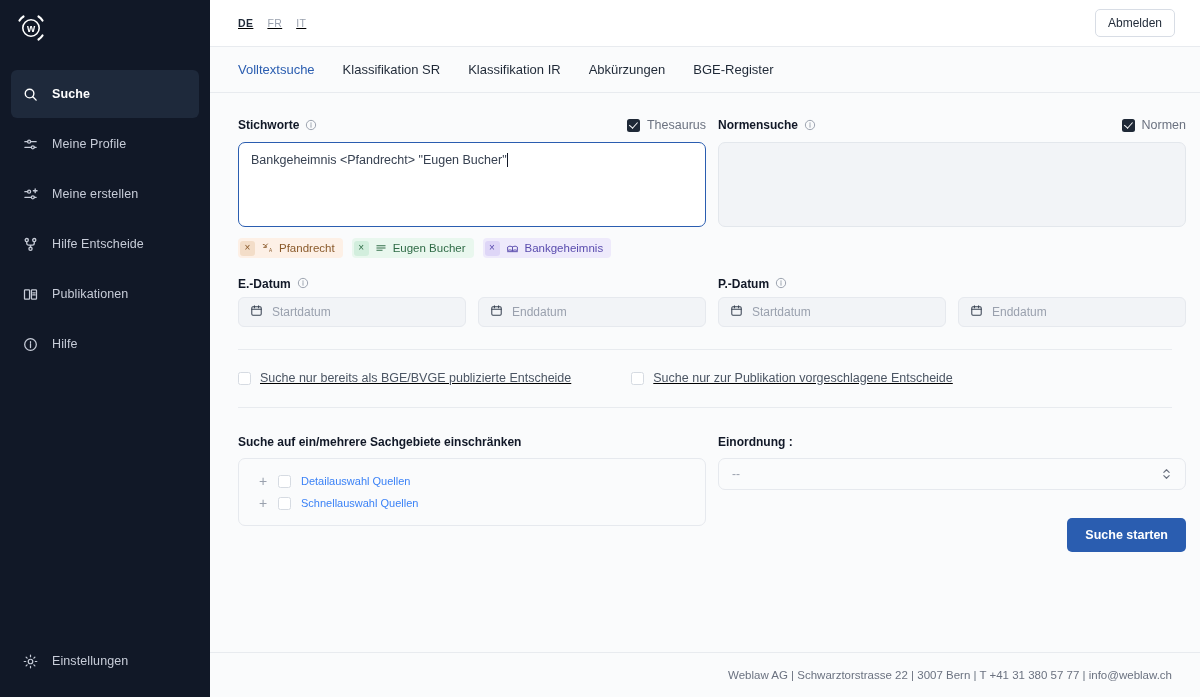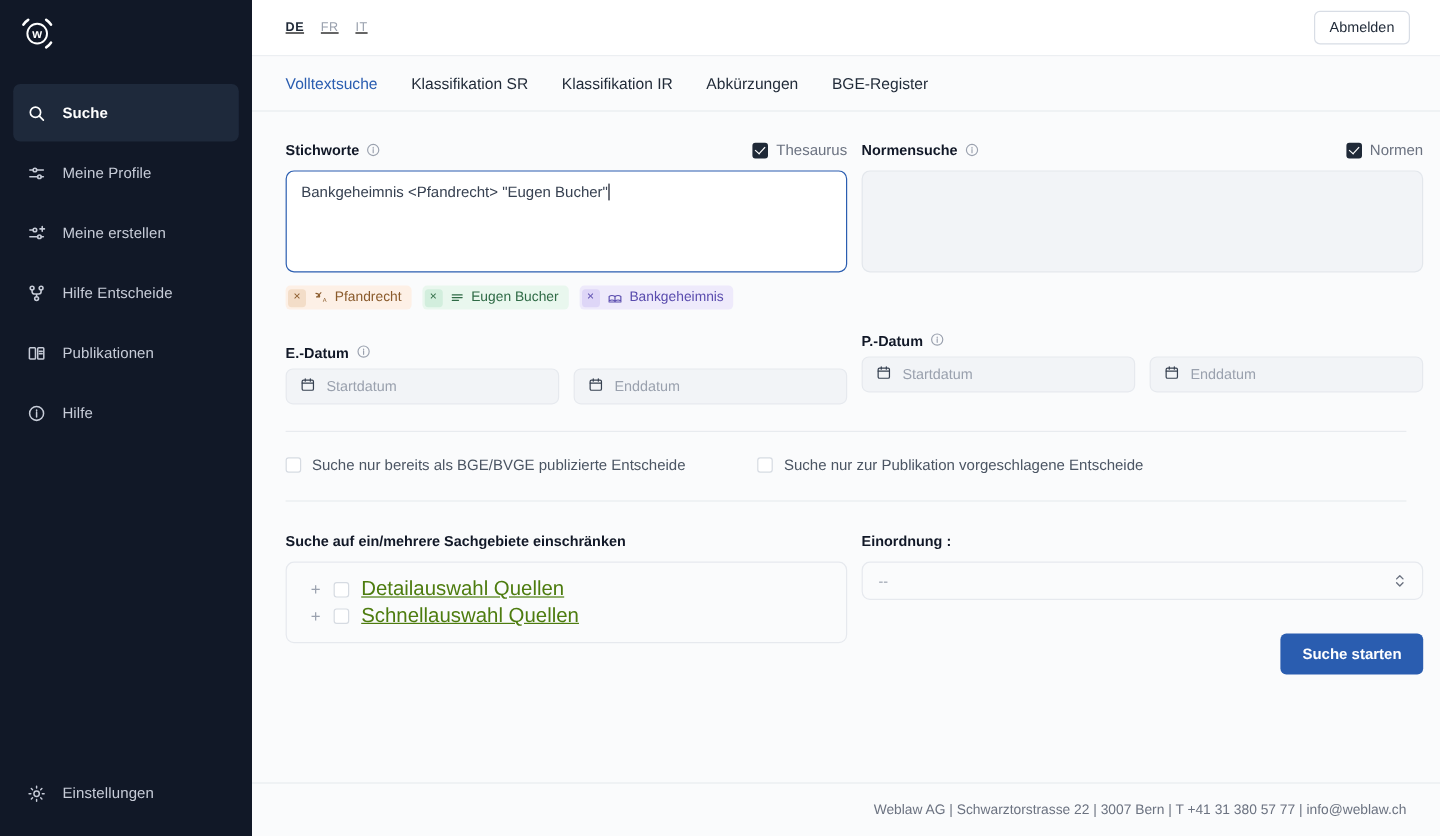--- a/index.html
+++ b/index.html
@@ -104,43 +104,43 @@
     height: 20px; padding: 0 8px 0 2px;
     border-radius: 4px; font-size: 11.5px; cursor: pointer;
   }
   .chip .x {
     width: 15px; height: 15px; border-radius: 3px;
     display: flex; align-items: center; justify-content: center;
     font-size: 10px; line-height: 1; cursor: pointer;
   }
   .chip .cico { display: flex; align-items: center; }
 
-  .datelabels { display: flex; margin-top: 29px; }
+  .datelabels { display: flex; margin-top: 19px; }
   .dates-row { display: flex; gap: 12px; margin-top: 6px; }
   .date-input {
     width: 228px; height: 30px; border-radius: 6px;
     background: #f2f4f7; border: 1px solid #e6e9ee;
     display: flex; align-items: center; gap: 9px; padding: 0 11px;
     font-size: 12px; color: #9aa1ae; cursor: text;
   }
 
   .divider { height: 1px; background: #e8ebef; margin: 22px 0 0 0; }
 
-  .checkrow { display: flex; align-items: flex-start; gap: 9px; margin-top: 21px; }
+  .checkrow { display: flex; align-items: flex-end; gap: 9px; margin-top: 21px; text-decoration: underline; }
   .checkrow .txt { font-size: 12.5px; color: #4b5563; }
 
   .sections { display: flex; gap: 12px; margin-top: 24px; }
 
   .box {
     width: 468px; border: 1px solid #e6e9ee; border-radius: 7px;
     background: #fafbfc; padding: 11px 0 11px 0; margin-top: 8px;
   }
   .tree-item { display: flex; align-items: center; gap: 10px; height: 22px; padding-left: 19px; }
   .plus { color: #9aa1ae; font-size: 14px; width: 10px; text-align: center; cursor: pointer; }
-  .tree-item .txt { font-size: 17px; color: #4d7c0f; text-decoration: underline; }
+  .tree-item .txt { font-size: 11px; color: #3b82f6; }
 
   .select {
     width: 468px; height: 32px; margin-top: 8px;
     border: 1px solid #e6e9ee; border-radius: 7px; background: #fafbfc;
     display: flex; align-items: center; padding: 0 13px;
     font-size: 12px; color: #9aa1ae; cursor: pointer;
   }
   .select .caretbox { margin-left: auto; display: flex; flex-direction: column; gap: 1px; color: #6b7280; }
 
   .submit-row { display: flex; justify-content: flex-end; margin-top: 28px; }

